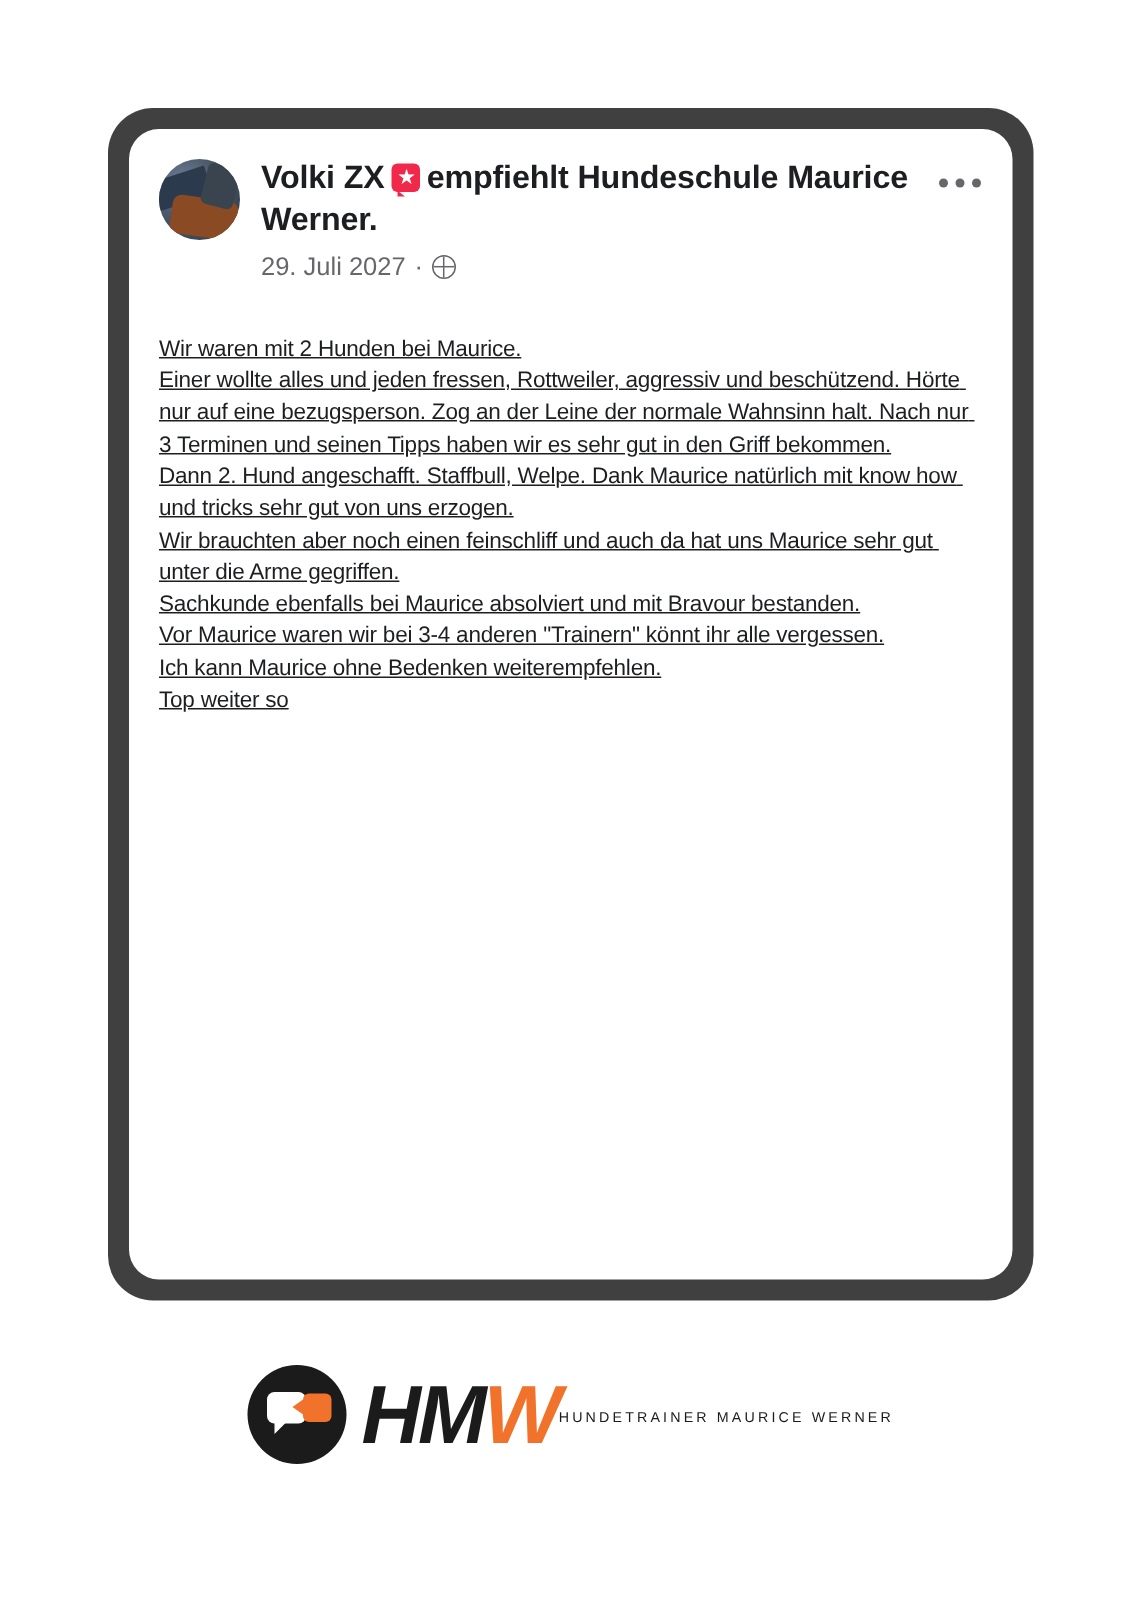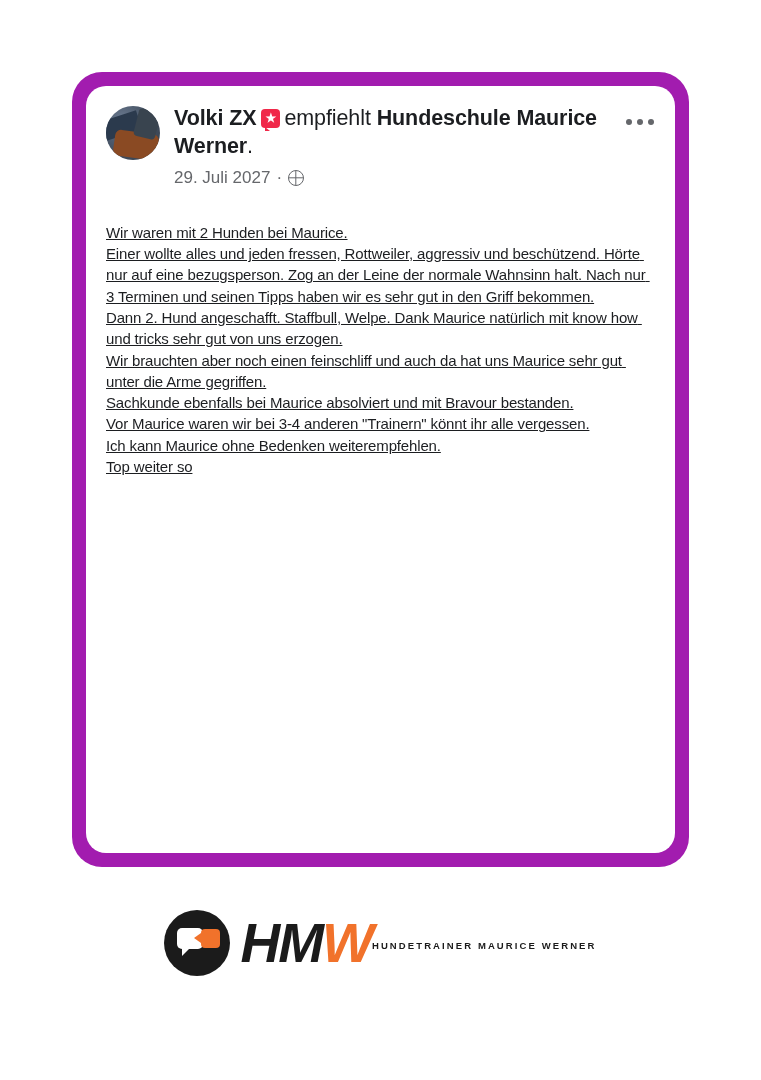--- a/index.html
+++ b/index.html
@@ -19,21 +19,21 @@
     height: 1080px;
     background: #ffffff;
     box-sizing: border-box;
   }
   .card-frame {
     position: absolute;
     left: 72px;
     top: 72px;
     width: 617px;
     height: 795px;
-    background: #a21caf;
+    background: #404040;
     border-radius: 30px;
     box-sizing: border-box;
     padding: 14px;
   }
   .card-inner {
     width: 100%;
     height: 100%;
     background: #ffffff;
     border-radius: 20px;
     box-sizing: border-box;
@@ -95,21 +95,21 @@
     font-size: 21.5px;
     line-height: 1.32;
     color: #1c1e21;
     letter-spacing: -0.1px;
   }
   .title-line .name,
   .title-line .page-name {
     font-weight: bold;
   }
   .title-line .verb {
-    font-weight: normal;
+    font-weight: bold;
   }
   .badge-icon {
     display: inline-block;
     width: 19px;
     height: 19px;
     background: #f02849;
     border-radius: 4px;
     position: relative;
     vertical-align: -3px;
     margin: 0 4px 0 5px;
@@ -279,21 +279,21 @@
     line-height: 0.95;
     color: #1b1b1b;
   }
   .logo-word .w-accent {
     color: #f1722b;
   }
   .logo-sub {
     font-size: 9.5px;
     letter-spacing: 2.1px;
     color: #1b1b1b;
-    font-weight: bold;
+    font-weight: normal;
     margin-top: 4px;
   }
 </style>
 </head>
 <body>
 
 <div class="page">
 
   <div class="card-frame">
     <div class="card-inner">

